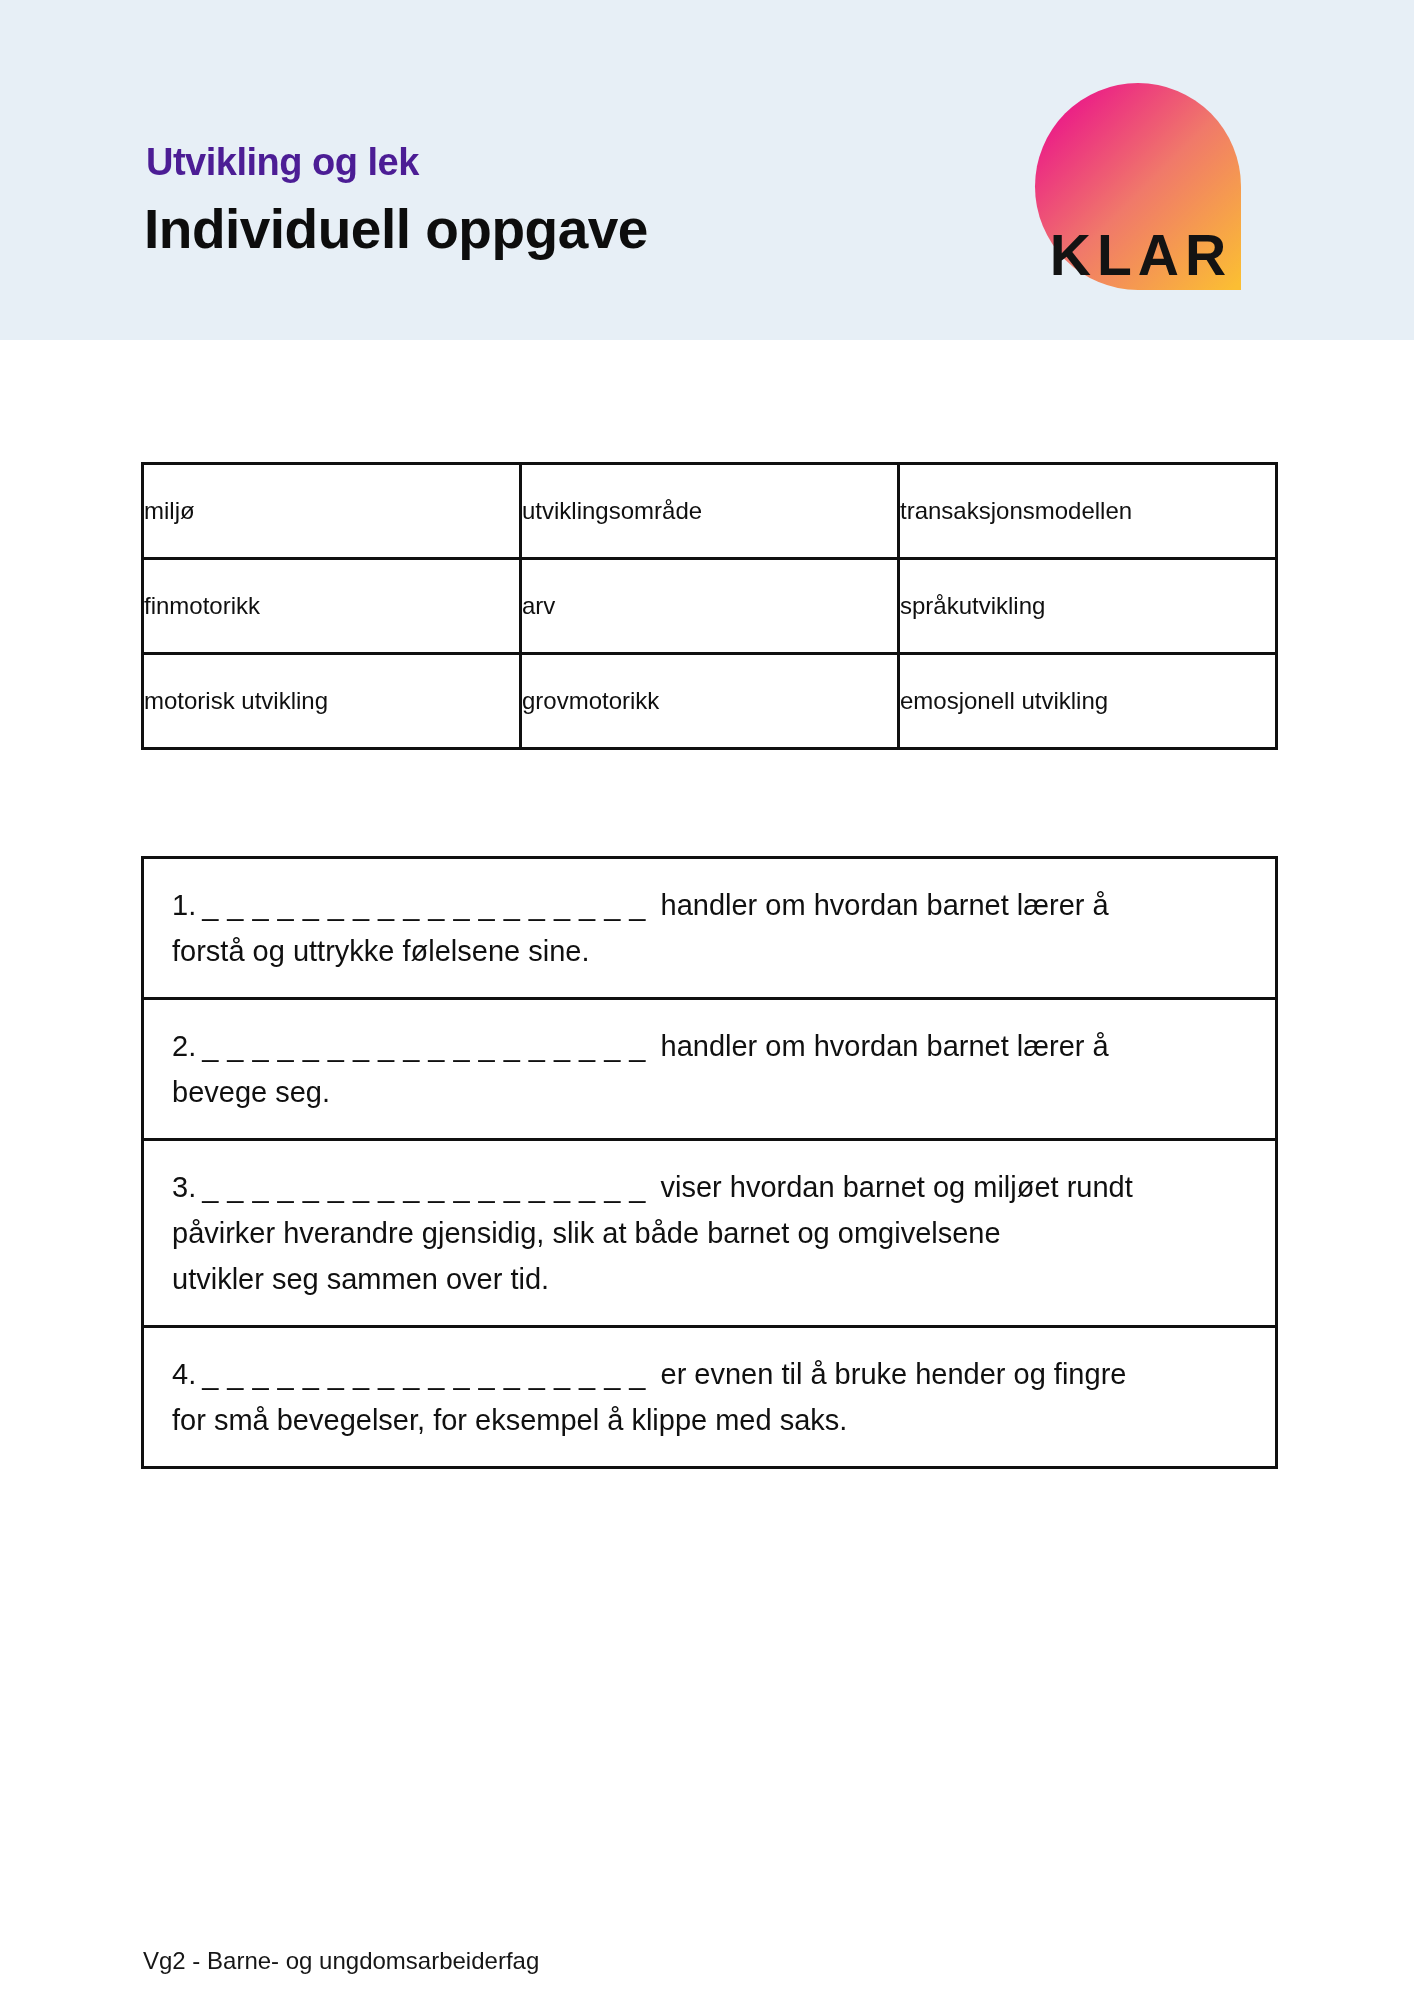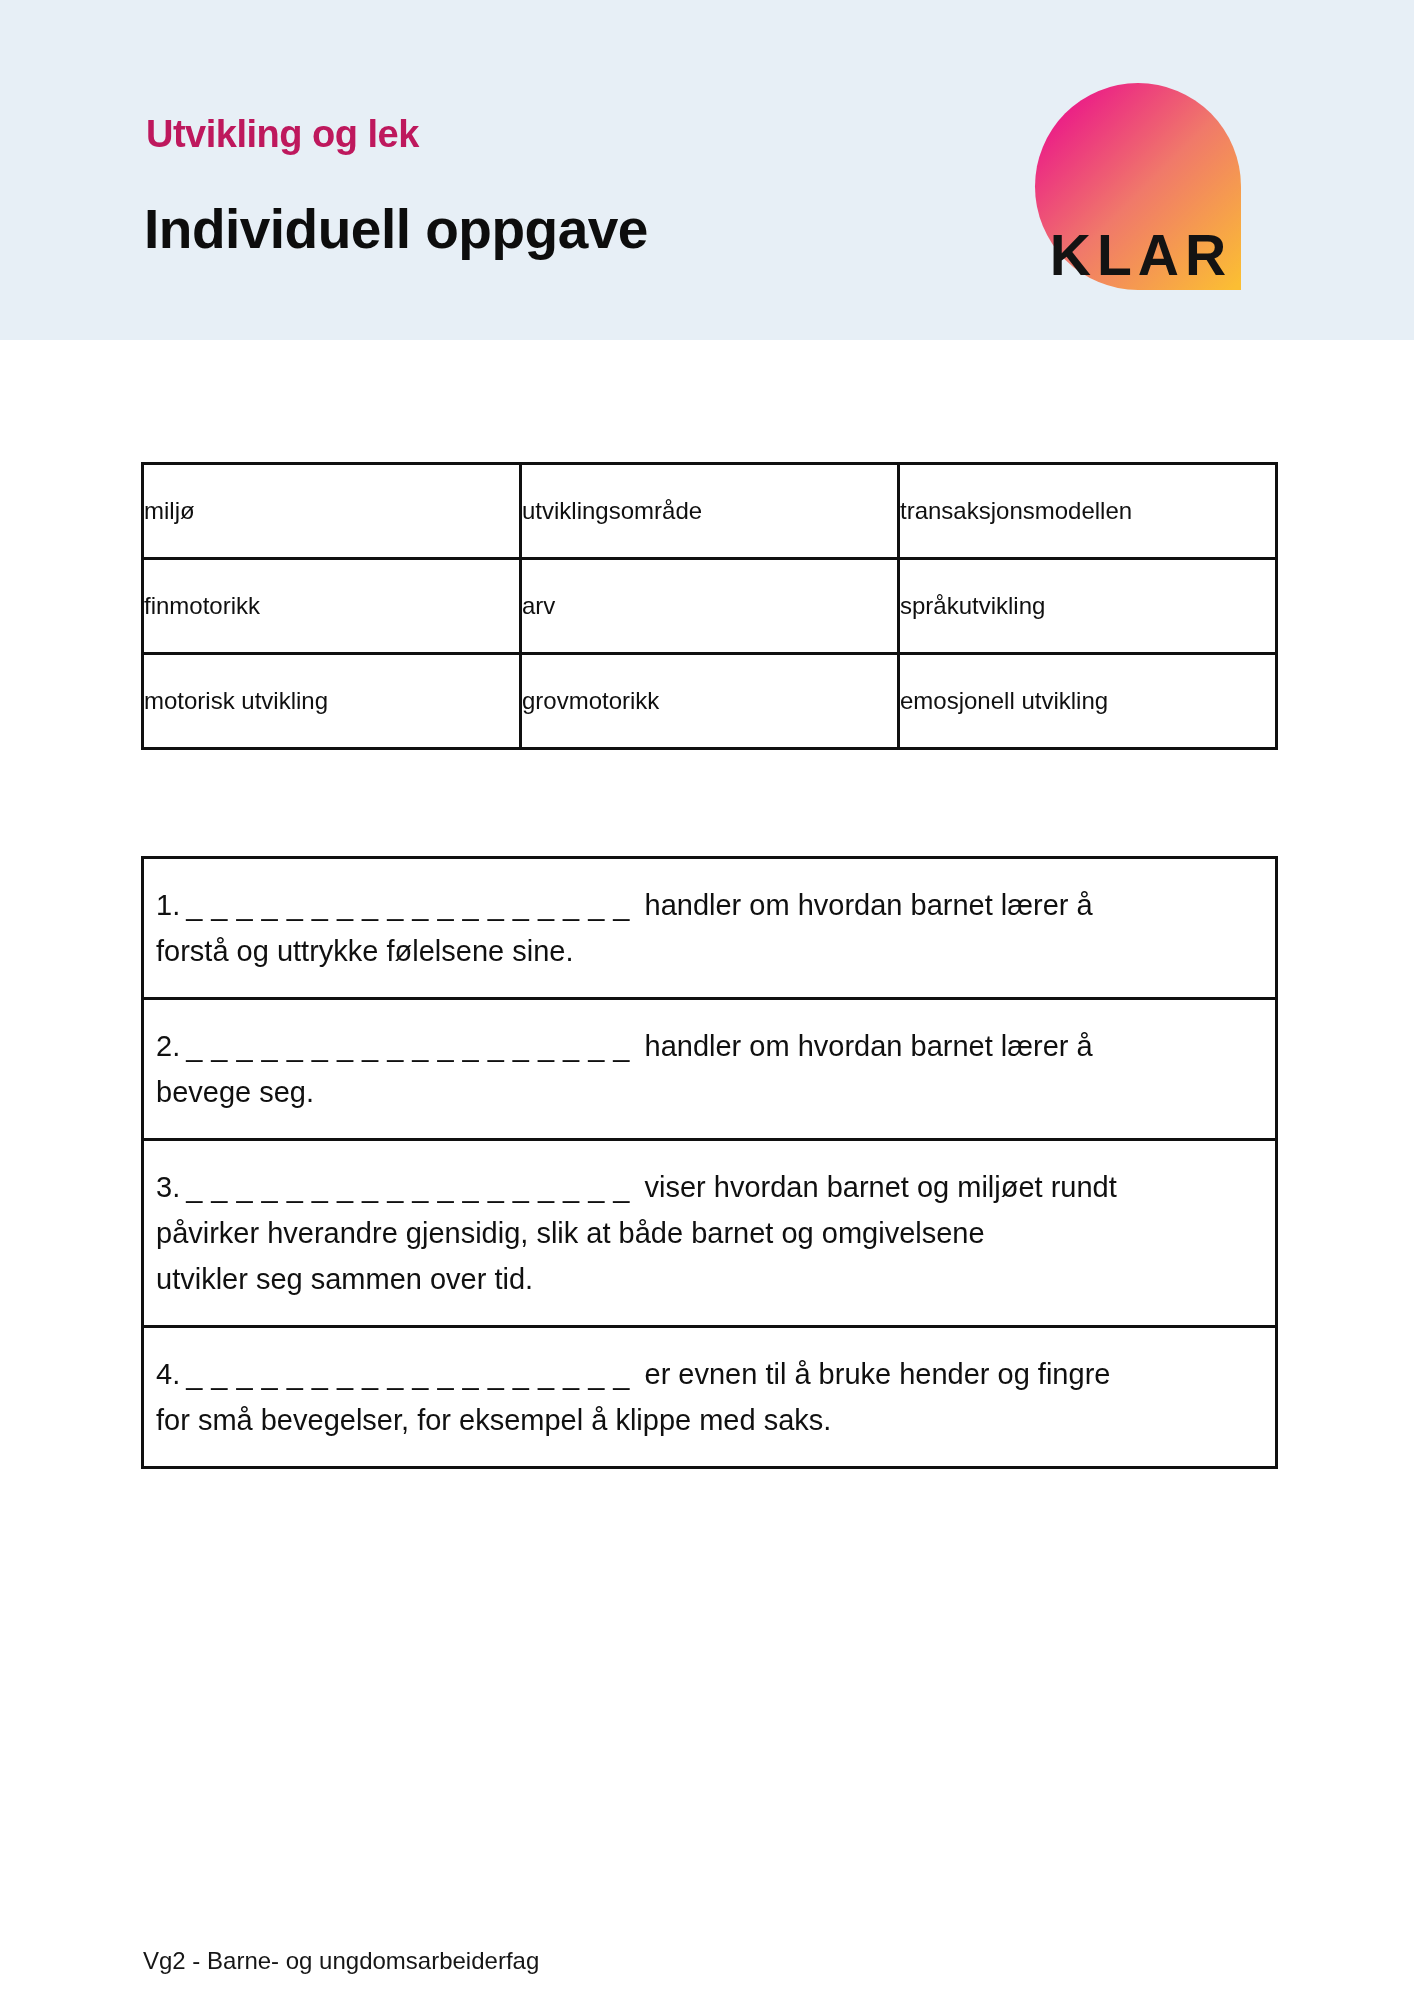--- a/index.html
+++ b/index.html
@@ -18,23 +18,23 @@
     overflow:hidden;
     font-family:"Liberation Sans","DejaVu Sans",sans-serif;
     color:var(--ink);
   }
   
   .header-band{
     position:absolute;left:0;top:0;width:1414px;height:340px;
     background:var(--header-bg);
   }
   .eyebrow{
-    position:absolute;left:146px;top:114px;
+    position:absolute;left:146px;top:142px;
     font-size:38px;font-weight:800;line-height:1.1;
-    letter-spacing:-0.5px;color:#be185d;
+    letter-spacing:-0.5px;color:#4c1d95;
   }
   .page-title{
     position:absolute;left:144px;top:196px;
     font-size:55px;font-weight:800;line-height:1.2;
     letter-spacing:-0.5px;color:#0d0d0d;
   }
   .brand-logo{
     position:absolute;left:1035px;top:83px;
     width:206px;height:207px;
     border-radius:50% 50% 0 50%;
@@ -60,21 +60,21 @@
     height:95px;
     text-align:left;vertical-align:middle;
     font-size:24px;font-weight:400;
   }
   
   .worksheet-box{
     position:absolute;left:141px;top:856px;width:1137px;
     border:3px solid var(--ink);
   }
   .worksheet-item{
-    padding:23px 28px 23px 12px;
+    padding:23px 28px 23px 28px;
     border-bottom:3px solid var(--ink);
     font-size:29px;line-height:46px;font-weight:400;
   }
   .worksheet-item:last-child{border-bottom:none;}
   .item-blank{
     letter-spacing:9px;
     margin-left:6px;
     white-space:nowrap;
   }
   .item-text{

